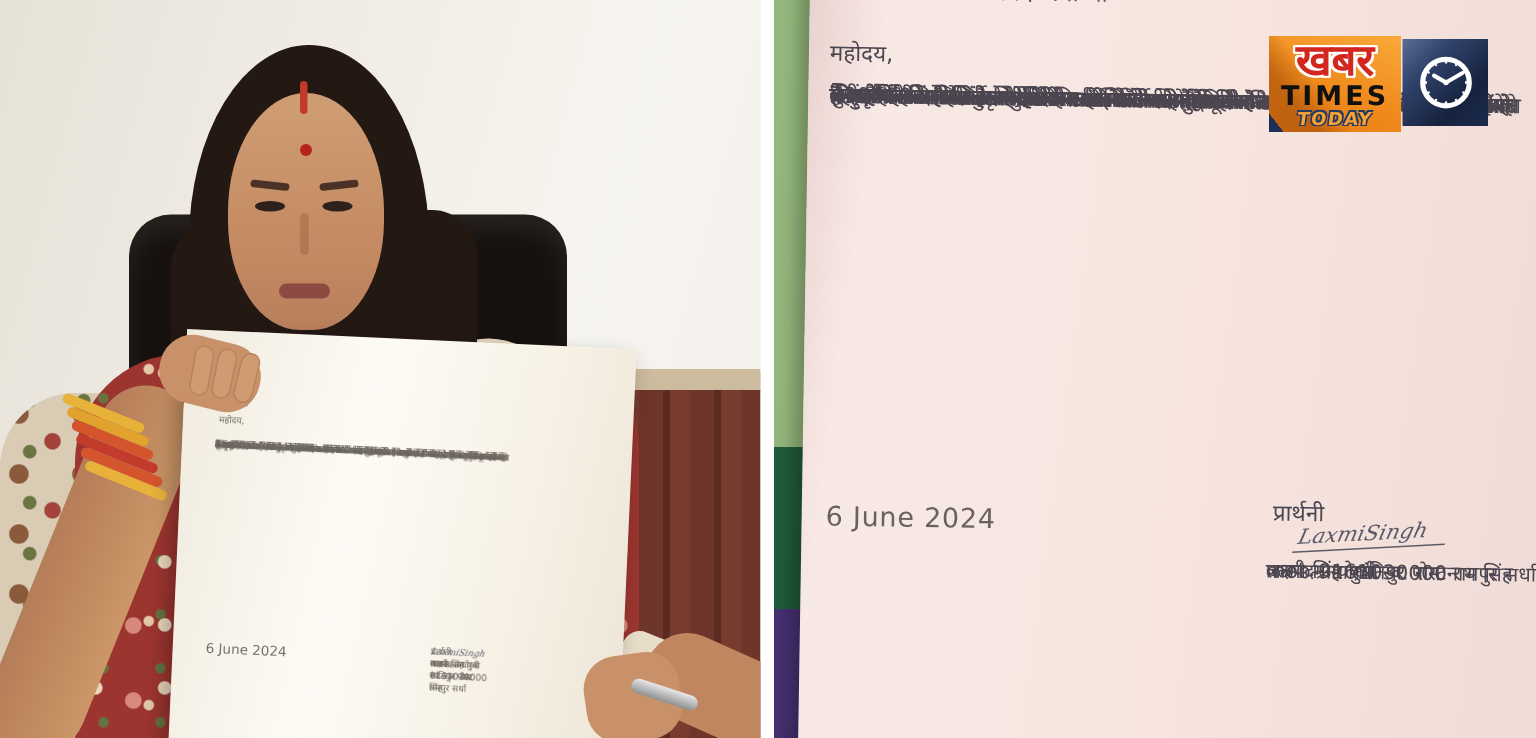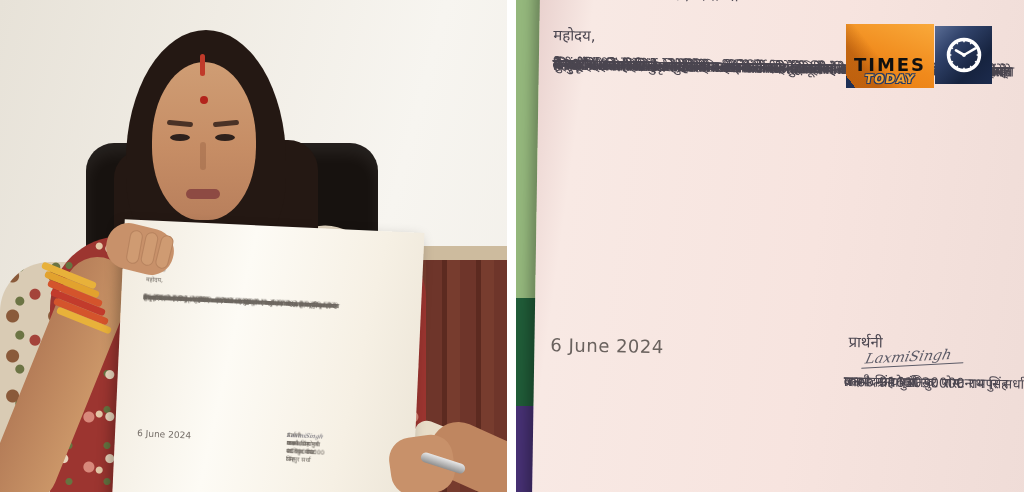--- a/index.html
+++ b/index.html
@@ -229,20 +229,21 @@
         <div>जनपद अयोध्या</div>
         <div>mob-9161030000</div>
       </div>
     </div>
   </div>
 
   <div class="logo">
     <div class="logo-left">
       <div class="logo-shade"></div>
     </div>
+    <div class="logo-khabar">खबर</div>
     <div class="logo-times">TIMES</div>
     <div class="logo-today">TODAY</div>
     <div class="logo-clock">
       <svg width="46" height="46" viewBox="0 0 40 40">
         <circle cx="20" cy="20" r="13.5" fill="none" stroke="#ffffff" stroke-width="3"></circle>
         <line x1="20" y1="6.5" x2="20" y2="9" stroke="#fff" stroke-width="1.4"></line>
         <line x1="26.75" y1="8.31" x2="25.5" y2="10.47" stroke="#fff" stroke-width="1.2"></line>
         <line x1="31.69" y1="13.25" x2="29.53" y2="14.5" stroke="#fff" stroke-width="1.2"></line>
         <line x1="33.5" y1="20" x2="31" y2="20" stroke="#fff" stroke-width="1.4"></line>
         <line x1="31.69" y1="26.75" x2="29.53" y2="25.5" stroke="#fff" stroke-width="1.2"></line>

